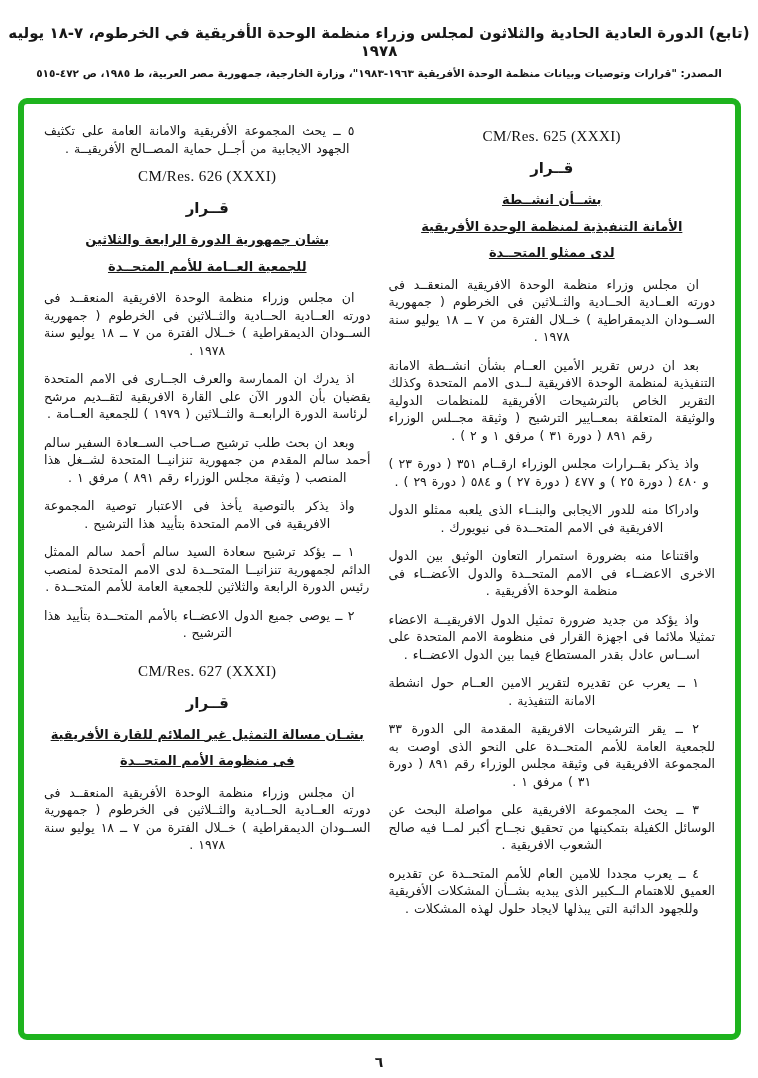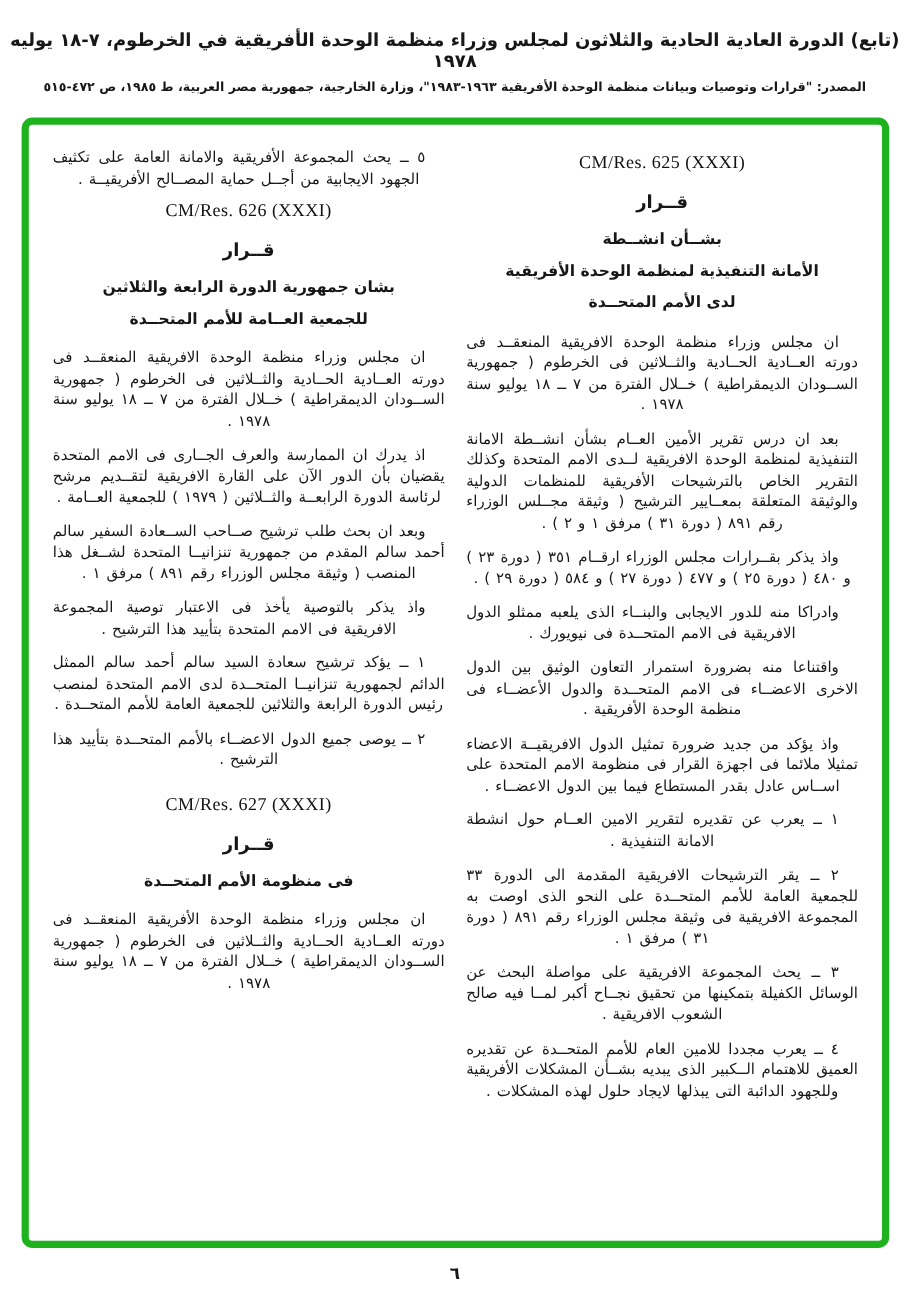--- a/index.html
+++ b/index.html
@@ -84,20 +84,21 @@
     font-size: 15px;
     font-weight: 700;
     margin: 4px 0 14px 0;
   }
   .title-line {
     text-align: center;
     font-size: 13px;
     font-weight: 700;
     margin: 0 0 9px 0;
     line-height: 1.35;
+    text-decoration: underline;
   }
   .title-block { margin-bottom: 14px; }
   .page-number {
     position: absolute;
     bottom: 8px;
     left: 0;
     width: 100%;
     text-align: center;
     font-size: 14px;
     font-weight: 700;
@@ -116,21 +117,21 @@
 
   <div class="frame" style="border-color: rgb(30, 179, 30);">
     <div class="cols">
 
       <section class="col">
         <div class="res-id">CM/Res. 625 (XXXI)</div>
         <div class="qarar">قــرار</div>
         <div class="title-block">
           <div class="title-line">بشــأن انشــطة</div>
           <div class="title-line">الأمانة التنفيذية لمنظمة الوحدة الأفريقية</div>
-          <div class="title-line">لدى الأمم المتحــدة</div>
+          <div class="title-line">لدى ممثلو المتحــدة</div>
         </div>
         <p class="para">ان مجلس وزراء منظمة الوحدة الافريقية المنعقــد فى دورته العــادية الحــادية والثــلاثين فى الخرطوم ( جمهورية الســودان الديمقراطية ) خــلال الفترة من ٧ ــ ١٨ يوليو سنة ١٩٧٨ .</p>
         <p class="para">بعد ان درس تقرير الأمين العــام بشأن انشــطة الامانة التنفيذية لمنظمة الوحدة الافريقية لــدى الامم المتحدة وكذلك التقرير الخاص بالترشيحات الأفريقية للمنظمات الدولية والوثيقة المتعلقة بمعــايير الترشيح ( وثيقة مجــلس الوزراء رقم ٨٩١ ( دورة ٣١ ) مرفق ١ و ٢ ) .</p>
         <p class="para">واذ يذكر بقــرارات مجلس الوزراء ارقــام ٣٥١ ( دورة ٢٣ ) و ٤٨٠ ( دورة ٢٥ ) و ٤٧٧ ( دورة ٢٧ ) و ٥٨٤ ( دورة ٢٩ ) .</p>
         <p class="para">وادراكا منه للدور الايجابى والبنــاء الذى يلعبه ممثلو الدول الافريقية فى الامم المتحــدة فى نيويورك .</p>
         <p class="para">واقتناعا منه بضرورة استمرار التعاون الوثيق بين الدول الاخرى الاعضــاء فى الامم المتحــدة والدول الأعضــاء فى منظمة الوحدة الأفريقية .</p>
         <p class="para">واذ يؤكد من جديد ضرورة تمثيل الدول الافريقيــة الاعضاء تمثيلا ملائما فى اجهزة القرار فى منظومة الامم المتحدة على اســاس عادل بقدر المستطاع فيما بين الدول الاعضــاء .</p>
         <p class="para">١ ــ يعرب عن تقديره لتقرير الامين العــام حول انشطة الامانة التنفيذية .</p>
         <p class="para">٢ ــ يقر الترشيحات الافريقية المقدمة الى الدورة ٣٣ للجمعية العامة للأمم المتحــدة على النحو الذى اوصت به المجموعة الافريقية فى وثيقة مجلس الوزراء رقم ٨٩١ ( دورة ٣١ ) مرفق ١ .</p>
         <p class="para">٣ ــ يحث المجموعة الافريقية على مواصلة البحث عن الوسائل الكفيلة بتمكينها من تحقيق نجــاح أكبر لمــا فيه صالح الشعوب الافريقية .</p>
@@ -150,20 +151,21 @@
         <p class="para">اذ يدرك ان الممارسة والعرف الجــارى فى الامم المتحدة يقضيان بأن الدور الآن على القارة الافريقية لتقــديم مرشح لرئاسة الدورة الرابعــة والثــلاثين ( ١٩٧٩ ) للجمعية العــامة .</p>
         <p class="para">وبعد ان بحث طلب ترشيح صــاحب الســعادة السفير سالم أحمد سالم المقدم من جمهورية تنزانيــا المتحدة لشــغل هذا المنصب ( وثيقة مجلس الوزراء رقم ٨٩١ ) مرفق ١ .</p>
         <p class="para">واذ يذكر بالتوصية يأخذ فى الاعتبار توصية المجموعة الافريقية فى الامم المتحدة بتأييد هذا الترشيح .</p>
         <p class="para">١ ــ يؤكد ترشيح سعادة السيد سالم أحمد سالم الممثل الدائم لجمهورية تنزانيــا المتحــدة لدى الامم المتحدة لمنصب رئيس الدورة الرابعة والثلاثين للجمعية العامة للأمم المتحــدة .</p>
         <p class="para">٢ ــ يوصى جميع الدول الاعضــاء بالأمم المتحــدة بتأييد هذا الترشيح .</p>
 
         <div class="spacer-sm"></div>
         <div class="res-id">CM/Res. 627 (XXXI)</div>
         <div class="qarar">قــرار</div>
         <div class="title-block">
+          <div class="title-line">بشـان مسالة التمثيل غير الملائم للقارة الأفريقية</div>
           <div class="title-line">فى منظومة الأمم المتحــدة</div>
         </div>
         <p class="para">ان مجلس وزراء منظمة الوحدة الأفريقية المنعقــد فى دورته العــادية الحــادية والثــلاثين فى الخرطوم ( جمهورية الســودان الديمقراطية ) خــلال الفترة من ٧ ــ ١٨ يوليو سنة ١٩٧٨ .</p>
       </section>
 
     </div>
   </div>
 
   <footer class="page-number">٦</footer>
 

